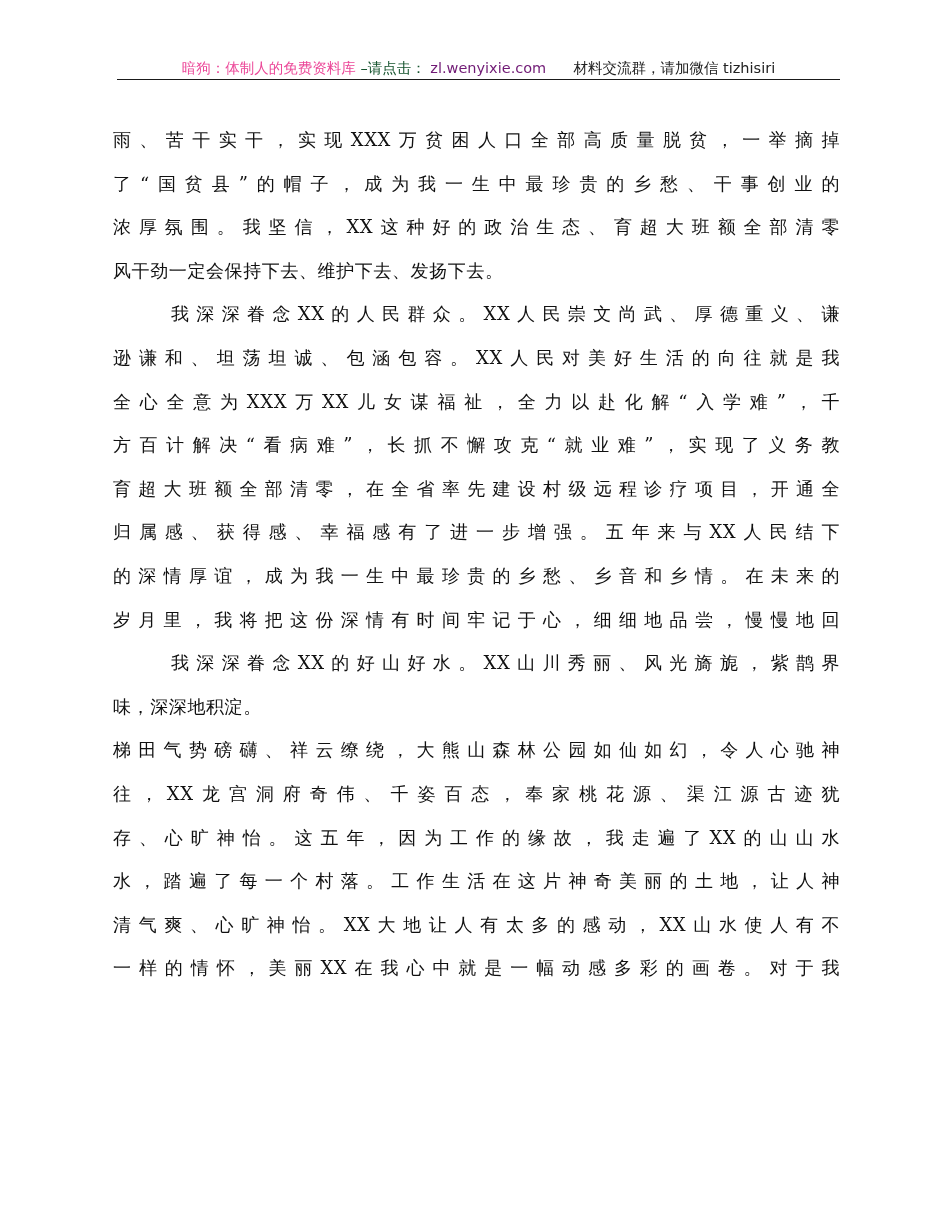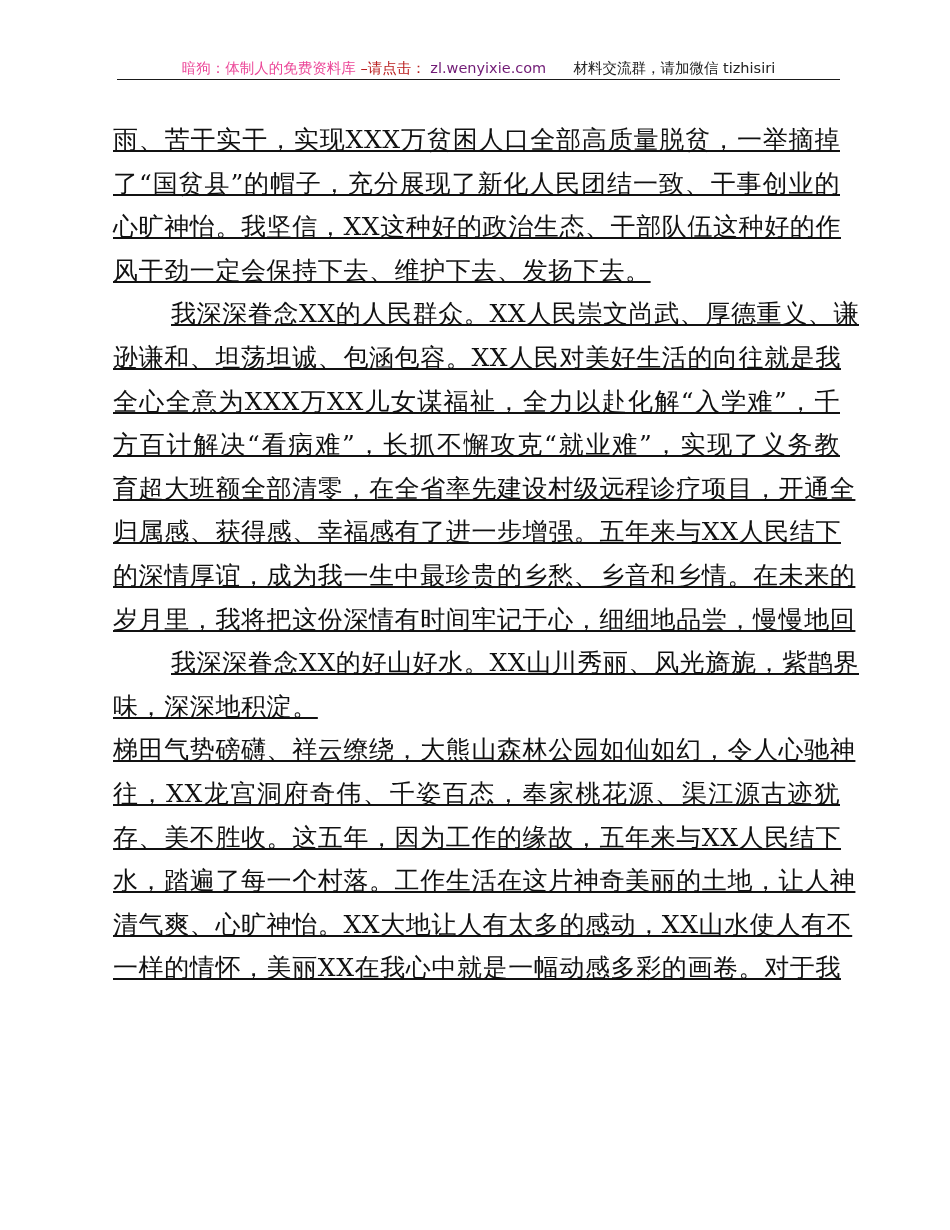--- a/index.html
+++ b/index.html
@@ -21,47 +21,46 @@
       width: 723px;
       height: 20px;
       text-align: center;
       font-family: "DejaVu Sans", "Liberation Sans", sans-serif;
       font-size: 14.5px;
       line-height: 20px;
       white-space: nowrap;
       color: #222222;
     }
     .header .red { color: #ec4899; }
-    .header .dash { color: #b91c1c; margin-top: 44px; }
+    .header .dash { color: #14532d; margin-top: 44px; }
     .header .link { color: #701a75; }
     .header .gap { display: inline-block; width: 18px; }
     .header-rule {
       position: absolute;
       left: 117px;
       top: 79px;
       width: 723px;
       height: 0;
       border-top: 1.3px solid #1a1a1a;
     }
     .body-text {
       position: absolute;
       left: 113px;
       top: 118px;
       width: 727px;
     }
     .line {
       height: 43.6px;
       line-height: 43.6px;
-      font-size: 25px;
+      font-size: 18px;
       color: #111111;
       white-space: nowrap;
       text-align: justify;
       text-align-last: justify;
       letter-spacing: 0.6px;
-      text-decoration: underline;
     }
     .line.last {
       text-align-last: left;
     }
     .line.indent {
       padding-left: 58px;
     }
   </style>
 </head>
 <body>
@@ -70,32 +69,32 @@
   <span class="red">暗狗：体制人的免费资料库</span>
   <span class="dash">–请点击：</span>
   <span class="link">zl.wenyixie.com</span>
   <span class="gap"></span>
   <span>材料交流群，请加微信 tizhisiri</span>
 </div>
 <div class="header-rule"></div>
 
 <div class="body-text" id="doc-body">
     <div class="line">雨、苦干实干，实现XXX万贫困人口全部高质量脱贫，一举摘掉</div>
-    <div class="line">了“国贫县”的帽子，充分展现了新化人民团结一致、干事创业的</div>
-    <div class="line">心旷神怡。我坚信，XX这种好的政治生态、干部队伍这种好的作</div>
+    <div class="line">了“国贫县”的帽子，成为我一生中最珍贵的乡愁、干事创业的</div>
+    <div class="line">浓厚氛围。我坚信，XX这种好的政治生态、育超大班额全部清零</div>
     <div class="line last">风干劲一定会保持下去、维护下去、发扬下去。</div>
     <div class="line indent">我深深眷念XX的人民群众。XX人民崇文尚武、厚德重义、谦</div>
     <div class="line">逊谦和、坦荡坦诚、包涵包容。XX人民对美好生活的向往就是我</div>
     <div class="line">全心全意为XXX万XX儿女谋福祉，全力以赴化解“入学难”，千</div>
     <div class="line">方百计解决“看病难”，长抓不懈攻克“就业难”，实现了义务教</div>
     <div class="line">育超大班额全部清零，在全省率先建设村级远程诊疗项目，开通全</div>
     <div class="line">归属感、获得感、幸福感有了进一步增强。五年来与XX人民结下</div>
     <div class="line">的深情厚谊，成为我一生中最珍贵的乡愁、乡音和乡情。在未来的</div>
     <div class="line">岁月里，我将把这份深情有时间牢记于心，细细地品尝，慢慢地回</div>
     <div class="line indent">我深深眷念XX的好山好水。XX山川秀丽、风光旖旎，紫鹊界</div>
     <div class="line last">味，深深地积淀。</div>
     <div class="line">梯田气势磅礴、祥云缭绕，大熊山森林公园如仙如幻，令人心驰神</div>
     <div class="line">往，XX龙宫洞府奇伟、千姿百态，奉家桃花源、渠江源古迹犹</div>
-    <div class="line">存、美不胜收。这五年，因为工作的缘故，五年来与XX人民结下</div>
+    <div class="line">存、心旷神怡。这五年，因为工作的缘故，我走遍了XX的山山水</div>
     <div class="line">水，踏遍了每一个村落。工作生活在这片神奇美丽的土地，让人神</div>
     <div class="line">清气爽、心旷神怡。XX大地让人有太多的感动，XX山水使人有不</div>
     <div class="line">一样的情怀，美丽XX在我心中就是一幅动感多彩的画卷。对于我</div>
   </div>
 
 </body></html>

